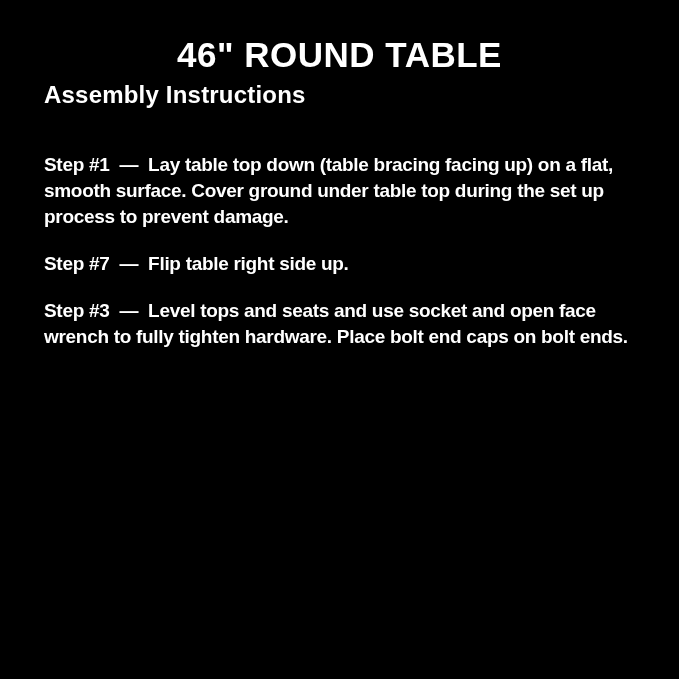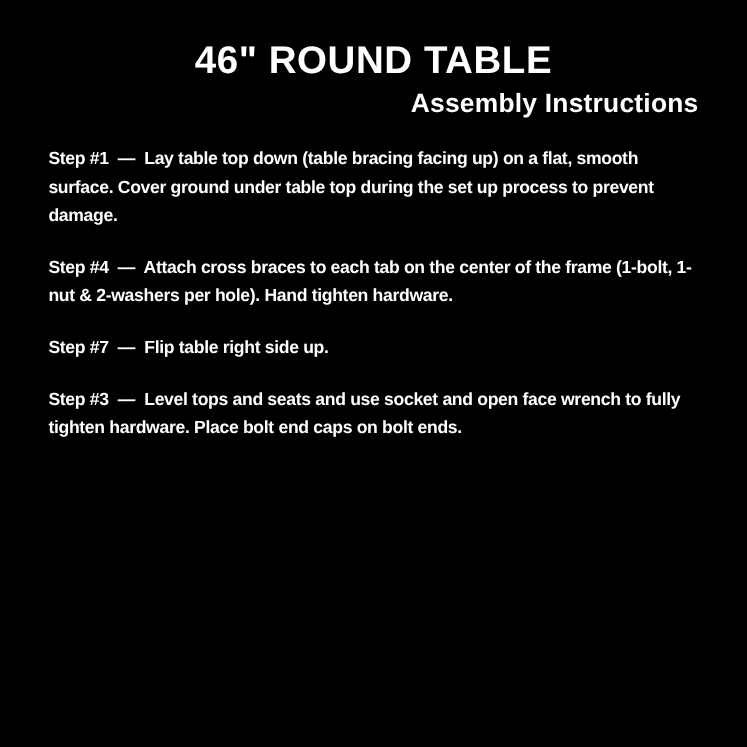--- a/index.html
+++ b/index.html
@@ -21,41 +21,40 @@
   }
   .title {
     margin: 10px 0 0 0;
     text-align: center;
     font-size: 35px;
     line-height: 1.1;
     letter-spacing: 0.5px;
   }
   .subtitle {
     margin: 6px 0 0 0;
-    text-align: right;
+    text-align: left;
     font-size: 24px;
     line-height: 1.15;
     letter-spacing: 0.2px;
   }
   .steps {
-    margin-top: 24px;
-    font-size: 16px;
+    margin-top: 44px;
+    font-size: 19px;
     line-height: 26px;
     letter-spacing: -0.3px;
   }
   .step {
     margin: 0 0 21px 0;
     white-space: pre-wrap;
   }
 </style>
 </head>
 <body>
 
 <div class="poster">
   <h1 class="title">46" ROUND TABLE</h1>
   <h2 class="subtitle">Assembly Instructions</h2>
   <div class="steps">
     <p class="step">Step #1  —  Lay table top down (table bracing facing up) on a flat, smooth surface. Cover ground under table top during the set up process to prevent damage.</p>
-    <p class="step">Step #4  —  Attach cross braces to each tab on the center of the frame (1-bolt, 1-nut &amp; 2-washers per hole). Hand tighten hardware.</p>
     <p class="step">Step #7  —  Flip table right side up.</p>
     <p class="step">Step #3  —  Level tops and seats and use socket and open face wrench to fully tighten hardware. Place bolt end caps on bolt ends.</p>
   </div>
 </div>
 
 </body></html>

